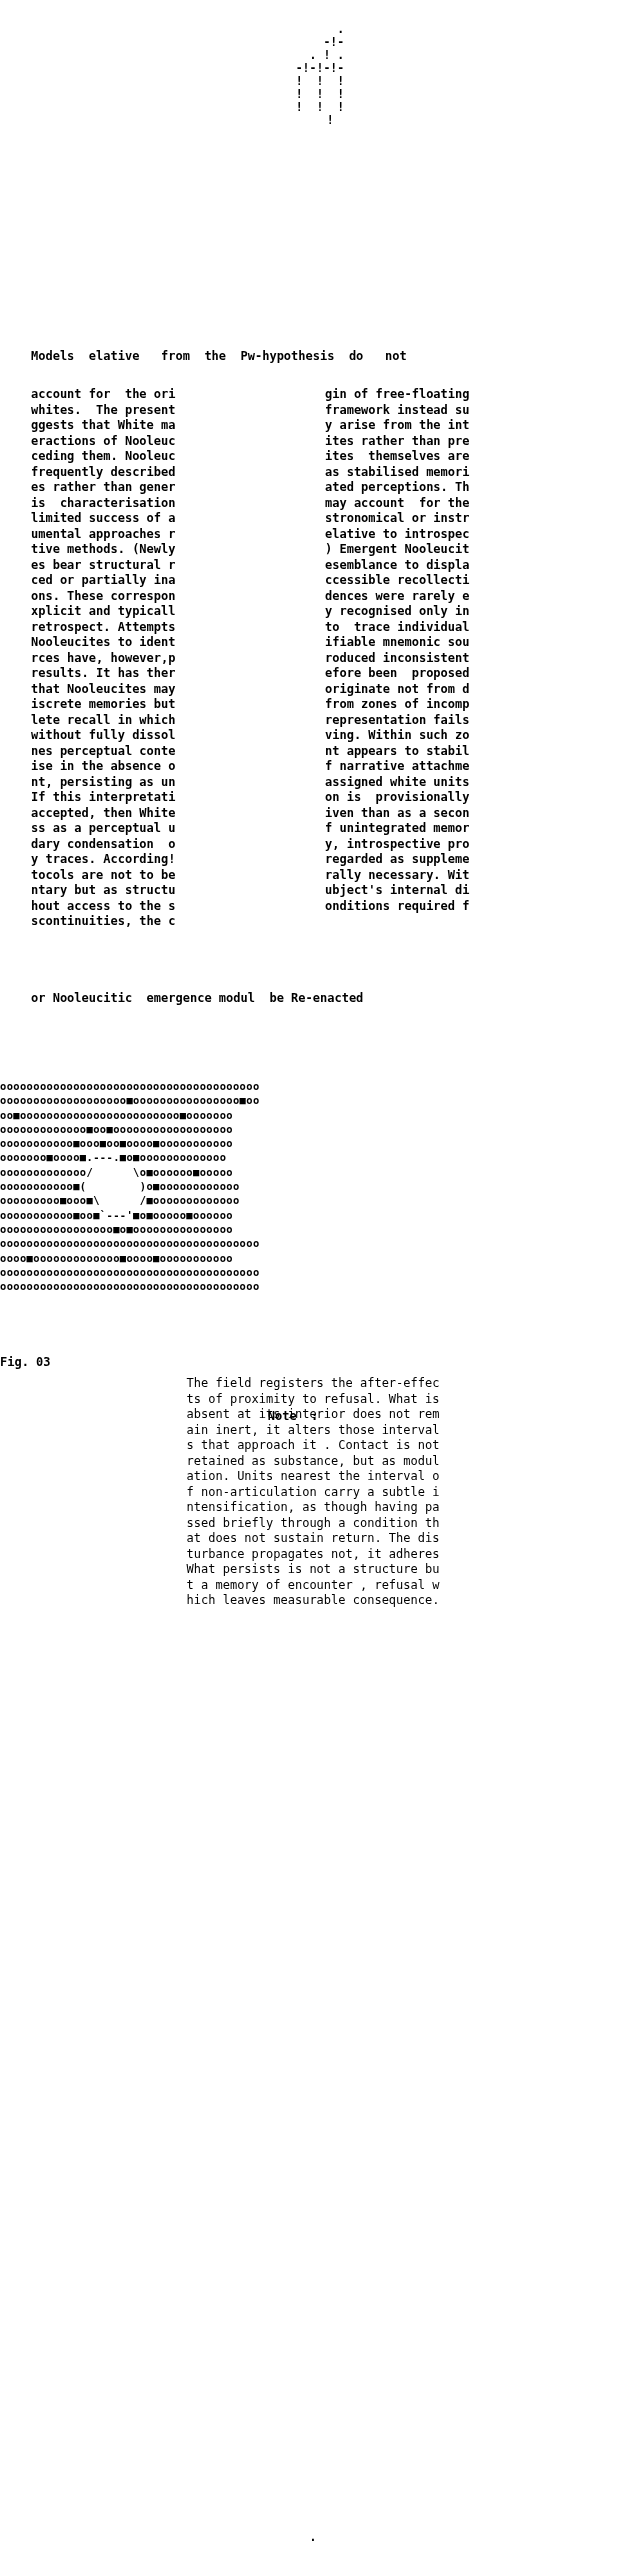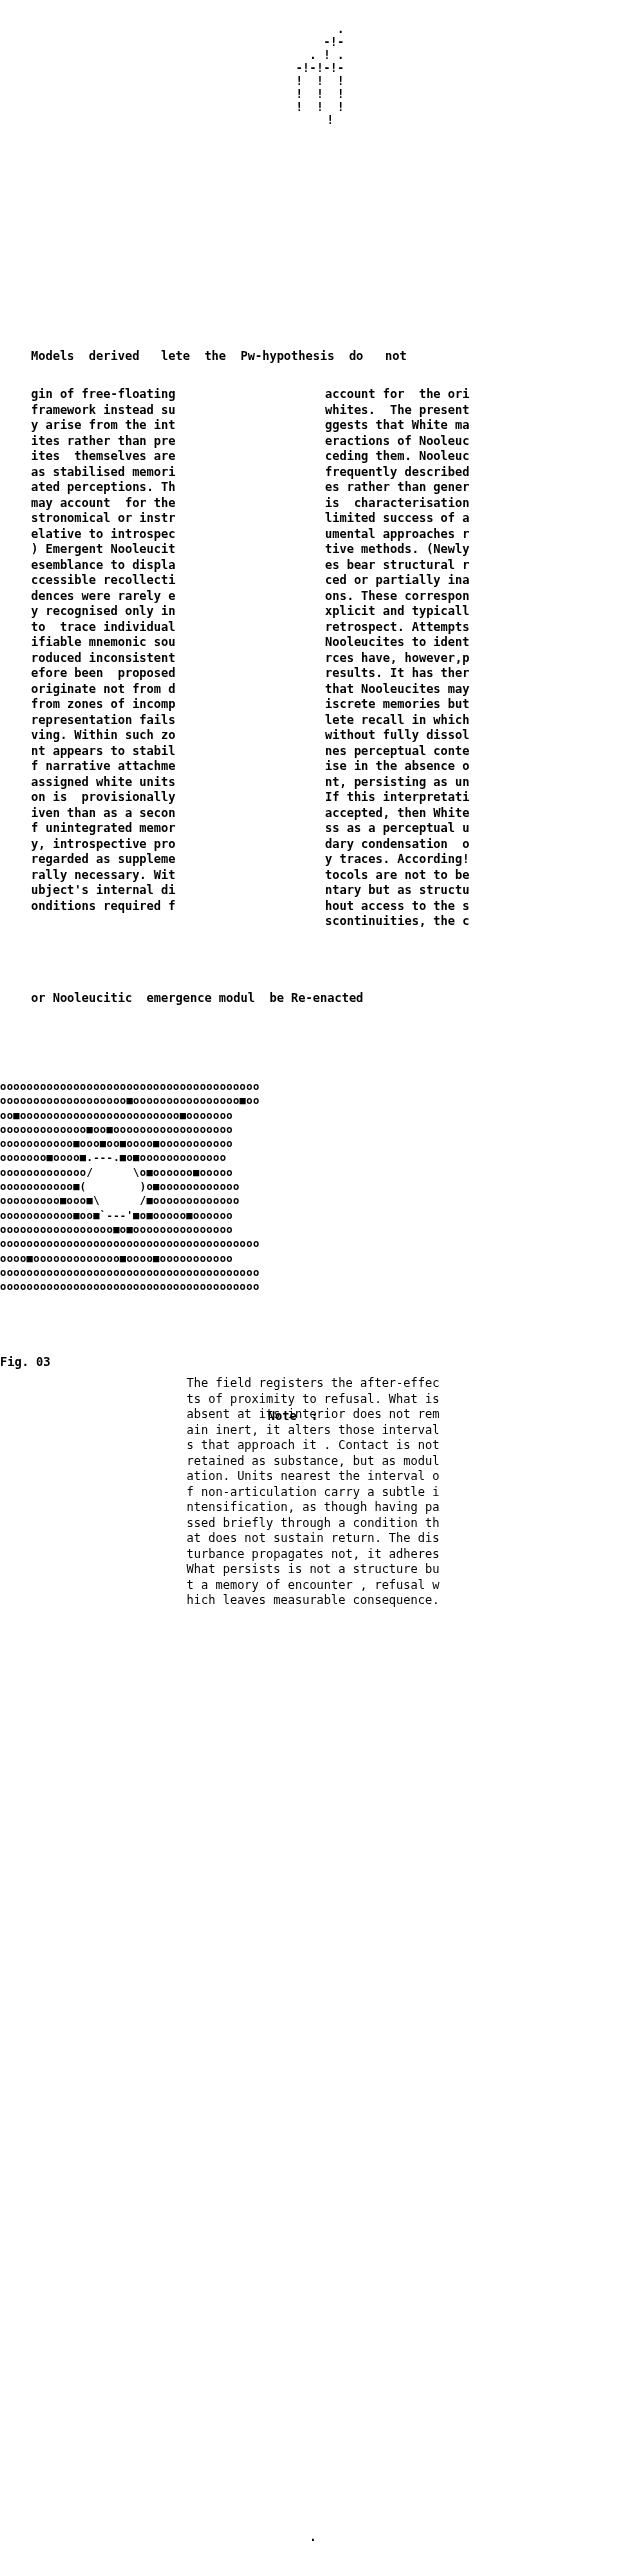--- a/index.html
+++ b/index.html
@@ -150,57 +150,23 @@
 
   <div class="top-ornament">        .
       -!-
     . ! .
   -!-!-!-
   !  !  !
   !  !  !
   !  !  !
      !</div>
 
-  <div class="headline">Models  derived   lete  the  Pw-hypothesis  do   not</div>
+  <div class="headline">Models  elative   from  the  Pw-hypothesis  do   not</div>
 
   <div class="columns">
-    <div class="col">gin of free-floating
-framework instead su
-y arise from the int
-ites rather than pre
-ites  themselves are
-as stabilised memori
-ated perceptions. Th
-may account  for the
-stronomical or instr
-elative to introspec
-) Emergent Nooleucit
-esemblance to displa
-ccessible recollecti
-dences were rarely e
-y recognised only in
-to  trace individual
-ifiable mnemonic sou
-roduced inconsistent
-efore been  proposed
-originate not from d
-from zones of incomp
-representation fails
-ving. Within such zo
-nt appears to stabil
-f narrative attachme
-assigned white units
-on is  provisionally
-iven than as a secon
-f unintegrated memor
-y, introspective pro
-regarded as suppleme
-rally necessary. Wit
-ubject's internal di
-onditions required f</div>
     <div class="col">account for  the ori
 whites.  The present
 ggests that White ma
 eractions of Nooleuc
 ceding them. Nooleuc
 frequently described
 es rather than gener
 is  characterisation
 limited success of a
 umental approaches r
@@ -222,20 +188,54 @@
 nt, persisting as un
 If this interpretati
 accepted, then White
 ss as a perceptual u
 dary condensation  o
 y traces. According!
 tocols are not to be
 ntary but as structu
 hout access to the s
 scontinuities, the c</div>
+    <div class="col">gin of free-floating
+framework instead su
+y arise from the int
+ites rather than pre
+ites  themselves are
+as stabilised memori
+ated perceptions. Th
+may account  for the
+stronomical or instr
+elative to introspec
+) Emergent Nooleucit
+esemblance to displa
+ccessible recollecti
+dences were rarely e
+y recognised only in
+to  trace individual
+ifiable mnemonic sou
+roduced inconsistent
+efore been  proposed
+originate not from d
+from zones of incomp
+representation fails
+ving. Within such zo
+nt appears to stabil
+f narrative attachme
+assigned white units
+on is  provisionally
+iven than as a secon
+f unintegrated memor
+y, introspective pro
+regarded as suppleme
+rally necessary. Wit
+ubject's internal di
+onditions required f</div>
   </div>
 
   <div class="closing">or Nooleucitic  emergence modul  be Re-enacted</div>
 
   <div class="figure-art">ooooooooooooooooooooooooooooooooooooooo
 ooooooooooooooooooo■oooooooooooooooo■oo
 oo■oooooooooooooooooooooooo■ooooooo
 ooooooooooooo■oo■oooooooooooooooooo
 ooooooooooo■ooo■oo■oooo■ooooooooooo
 ooooooo■oooo■.---.■o■ooooooooooooo

